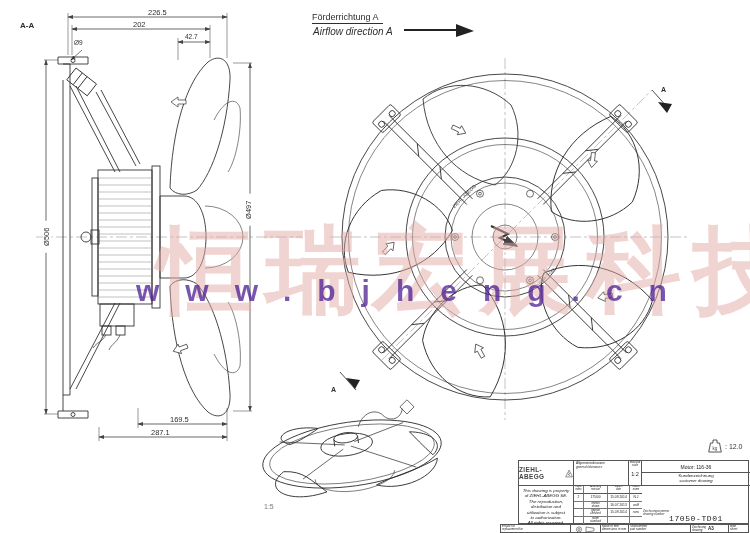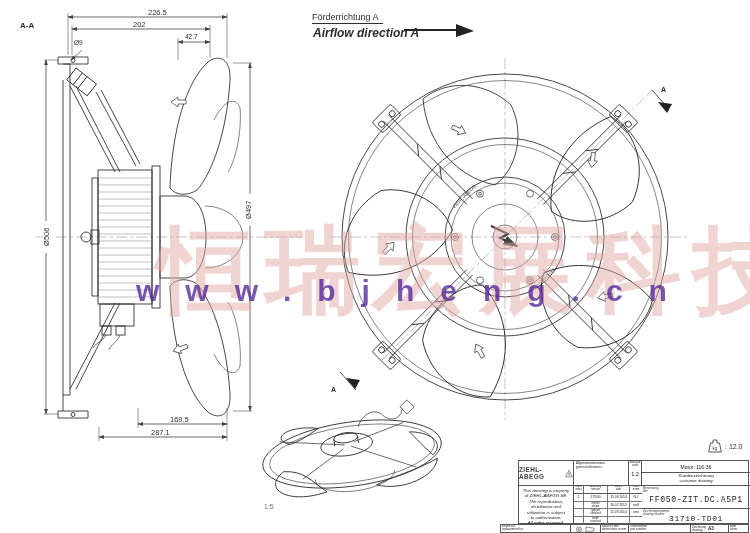--- a/index.html
+++ b/index.html
@@ -12,21 +12,21 @@
          letter-spacing:12px;color:#e2aaa4;opacity:.5;white-space:nowrap;z-index:3;pointer-events:none;}
   .wm-url{position:absolute;left:136px;top:274px;font-size:30px;font-weight:700;
           letter-spacing:26px;color:#4c1d95;opacity:.75;white-space:nowrap;z-index:3;pointer-events:none;}
   
   .lbl{position:absolute;font-size:7.5px;color:#2e2e2e;white-space:nowrap;z-index:4;line-height:1;}
   .lbl.small{font-size:6.5px;}
   .lbl.rot{transform:rotate(-90deg);transform-origin:center;background:#fff;padding:0 1px;text-align:center;width:30px;}
   .lbl.bold{font-weight:700;font-size:8px;}
   .lbl.gray{color:#777;}
   .airflow-de{font-size:9px;border-bottom:1px solid #2e2e2e;padding:0 4px 1px 0;}
-  .airflow-en{font-size:12px;font-style:italic;font-weight:bold;}
+  .airflow-en{font-size:10px;font-style:italic;}
   
   .tb{position:absolute;z-index:5;font-family:"Liberation Sans",sans-serif;color:#222;}
   .tb-main{left:518px;top:460px;width:231px;height:64px;border:1px solid #555;background:#fff;box-sizing:border-box;}
   .tb-cell{position:absolute;box-sizing:border-box;overflow:hidden;}
   .br{border-right:1px solid #555;} .bb{border-bottom:1px solid #555;}
   .tiny{font-size:3.2px;line-height:1.15;} .tiny-i{font-size:3.2px;font-style:italic;line-height:1.15;}
   .logo-txt{font-size:6.4px;font-weight:700;letter-spacing:.4px;color:#444;}
   .notice{font-size:4.4px;font-style:italic;text-align:center;line-height:1.22;padding-top:2px;}
   .rev-grid{position:absolute;left:55px;top:25px;width:68px;height:38px;}
   .rev-cell{position:absolute;box-sizing:border-box;overflow:hidden;text-align:center;font-size:3.3px;line-height:1.1;}
@@ -363,34 +363,27 @@
 
       <div class="rev-cell" style="left:0;top:30.5px;width:10px;height:7.5px;border-right:1px solid #777;"></div>
       <div class="rev-cell" style="left:10px;top:30.5px;width:24px;height:7.5px;border-right:1px solid #777;">
         <span style="display:block;font-size:2.8px;">Norm</span>
         <span style="display:block;font-size:2.8px;font-style:italic;">standard</span>
       </div>
       <div class="rev-cell" style="left:34px;top:30.5px;width:22px;height:7.5px;border-right:1px solid #777;"></div>
       <div class="rev-cell" style="left:56px;top:30.5px;width:12px;height:7.5px;"></div>
     </div>
 
-    <div class="tb-cell bb" style="left:123px;top:25px;width:108px;height:23px;border-bottom:1px solid #555;">
-      <div class="corner-lbl">
-        <span style="display:block;">Benennung</span>
-        <span style="display:block;font-style:italic;">title</span>
-      </div>
-      <div class="part-big" style="margin-top:9px;">FF050-ZIT.DC.A5P1</div>
-    </div>
 
     <div class="tb-cell" style="left:123px;top:48px;width:108px;height:15px;">
       <div class="corner-lbl">
         <span style="display:block;">Zeichnungsnummer</span>
         <span style="display:block;font-style:italic;">drawing number</span>
       </div>
-      <div class="dno-big" style="margin-top:5px;">31710-TD01</div>
+      <div class="dno-big" style="margin-top:5px;">17050-TD01</div>
     </div>
   </div>
 
   <div class="tb tb-footer">
     <div class="fcell" style="left:0;width:70px;border-right:1px solid #555;">
       <span>Ersatz für</span>
       <span style="font-style:italic;">replacement for</span>
     </div>
     <div class="fcell" style="left:70px;width:30px;border-right:1px solid #555;display:flex;align-items:center;justify-content:center;">
       <svg width="24" height="7" viewBox="0 0 24 7">

